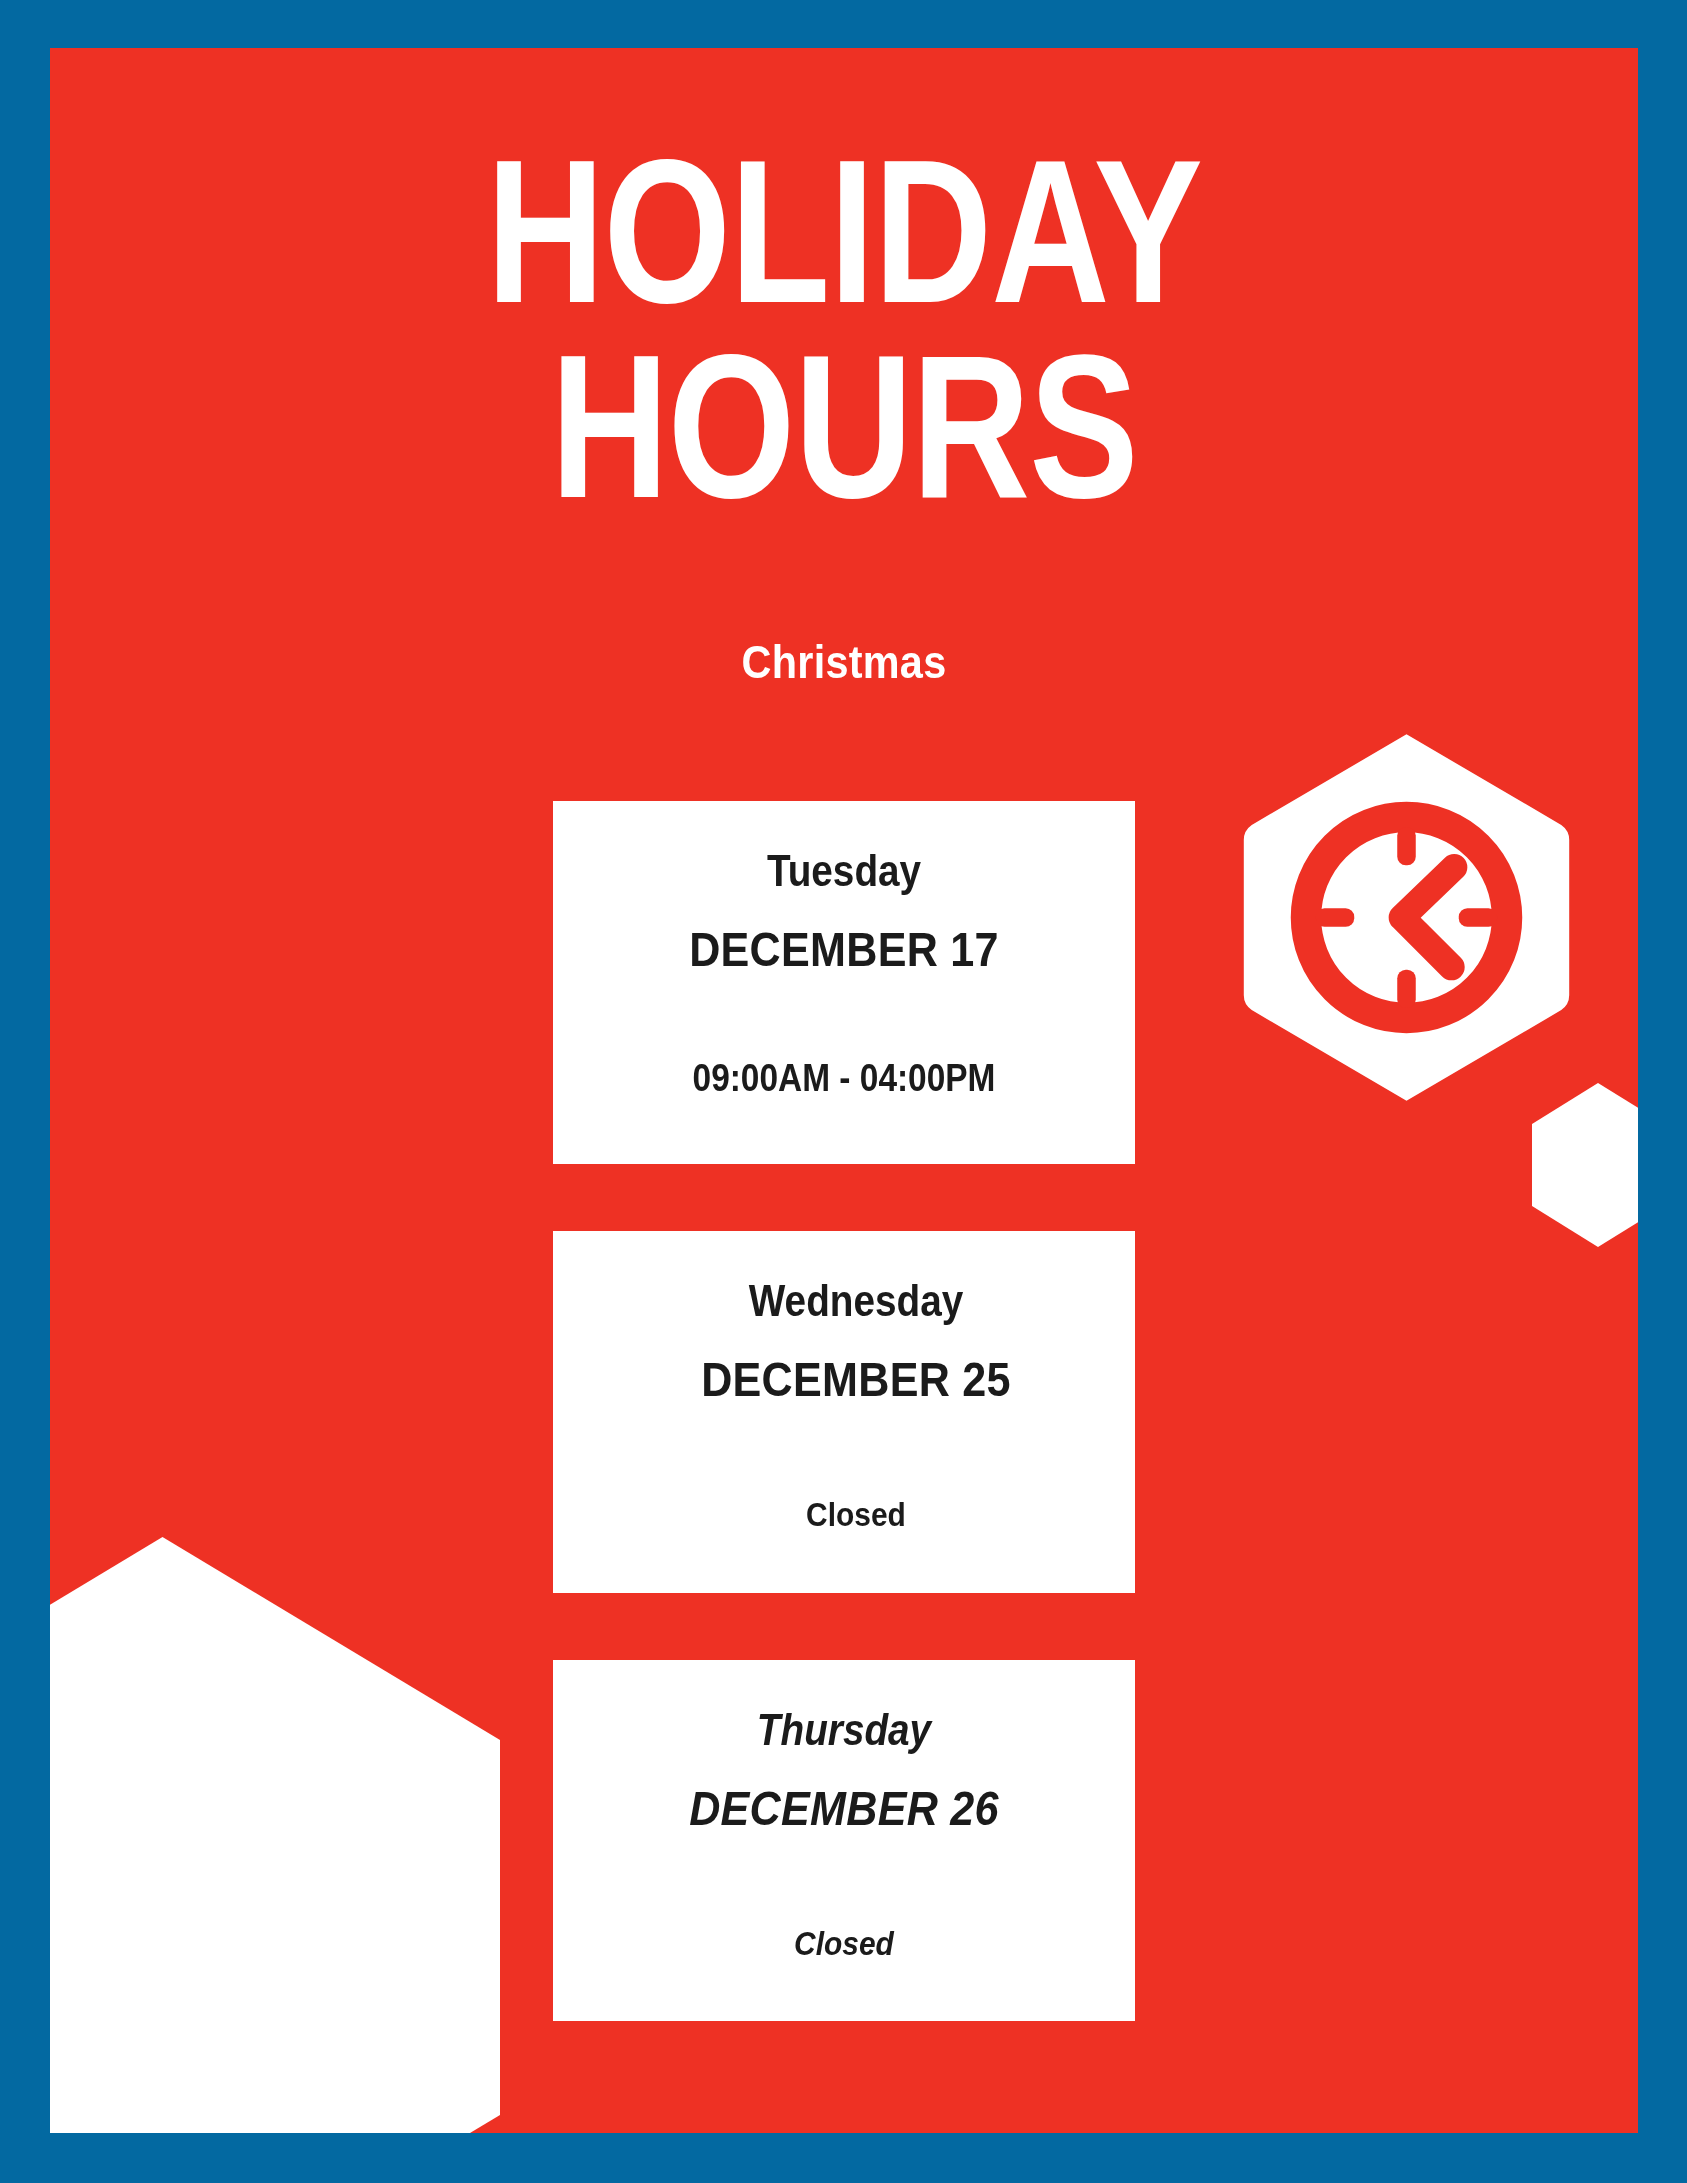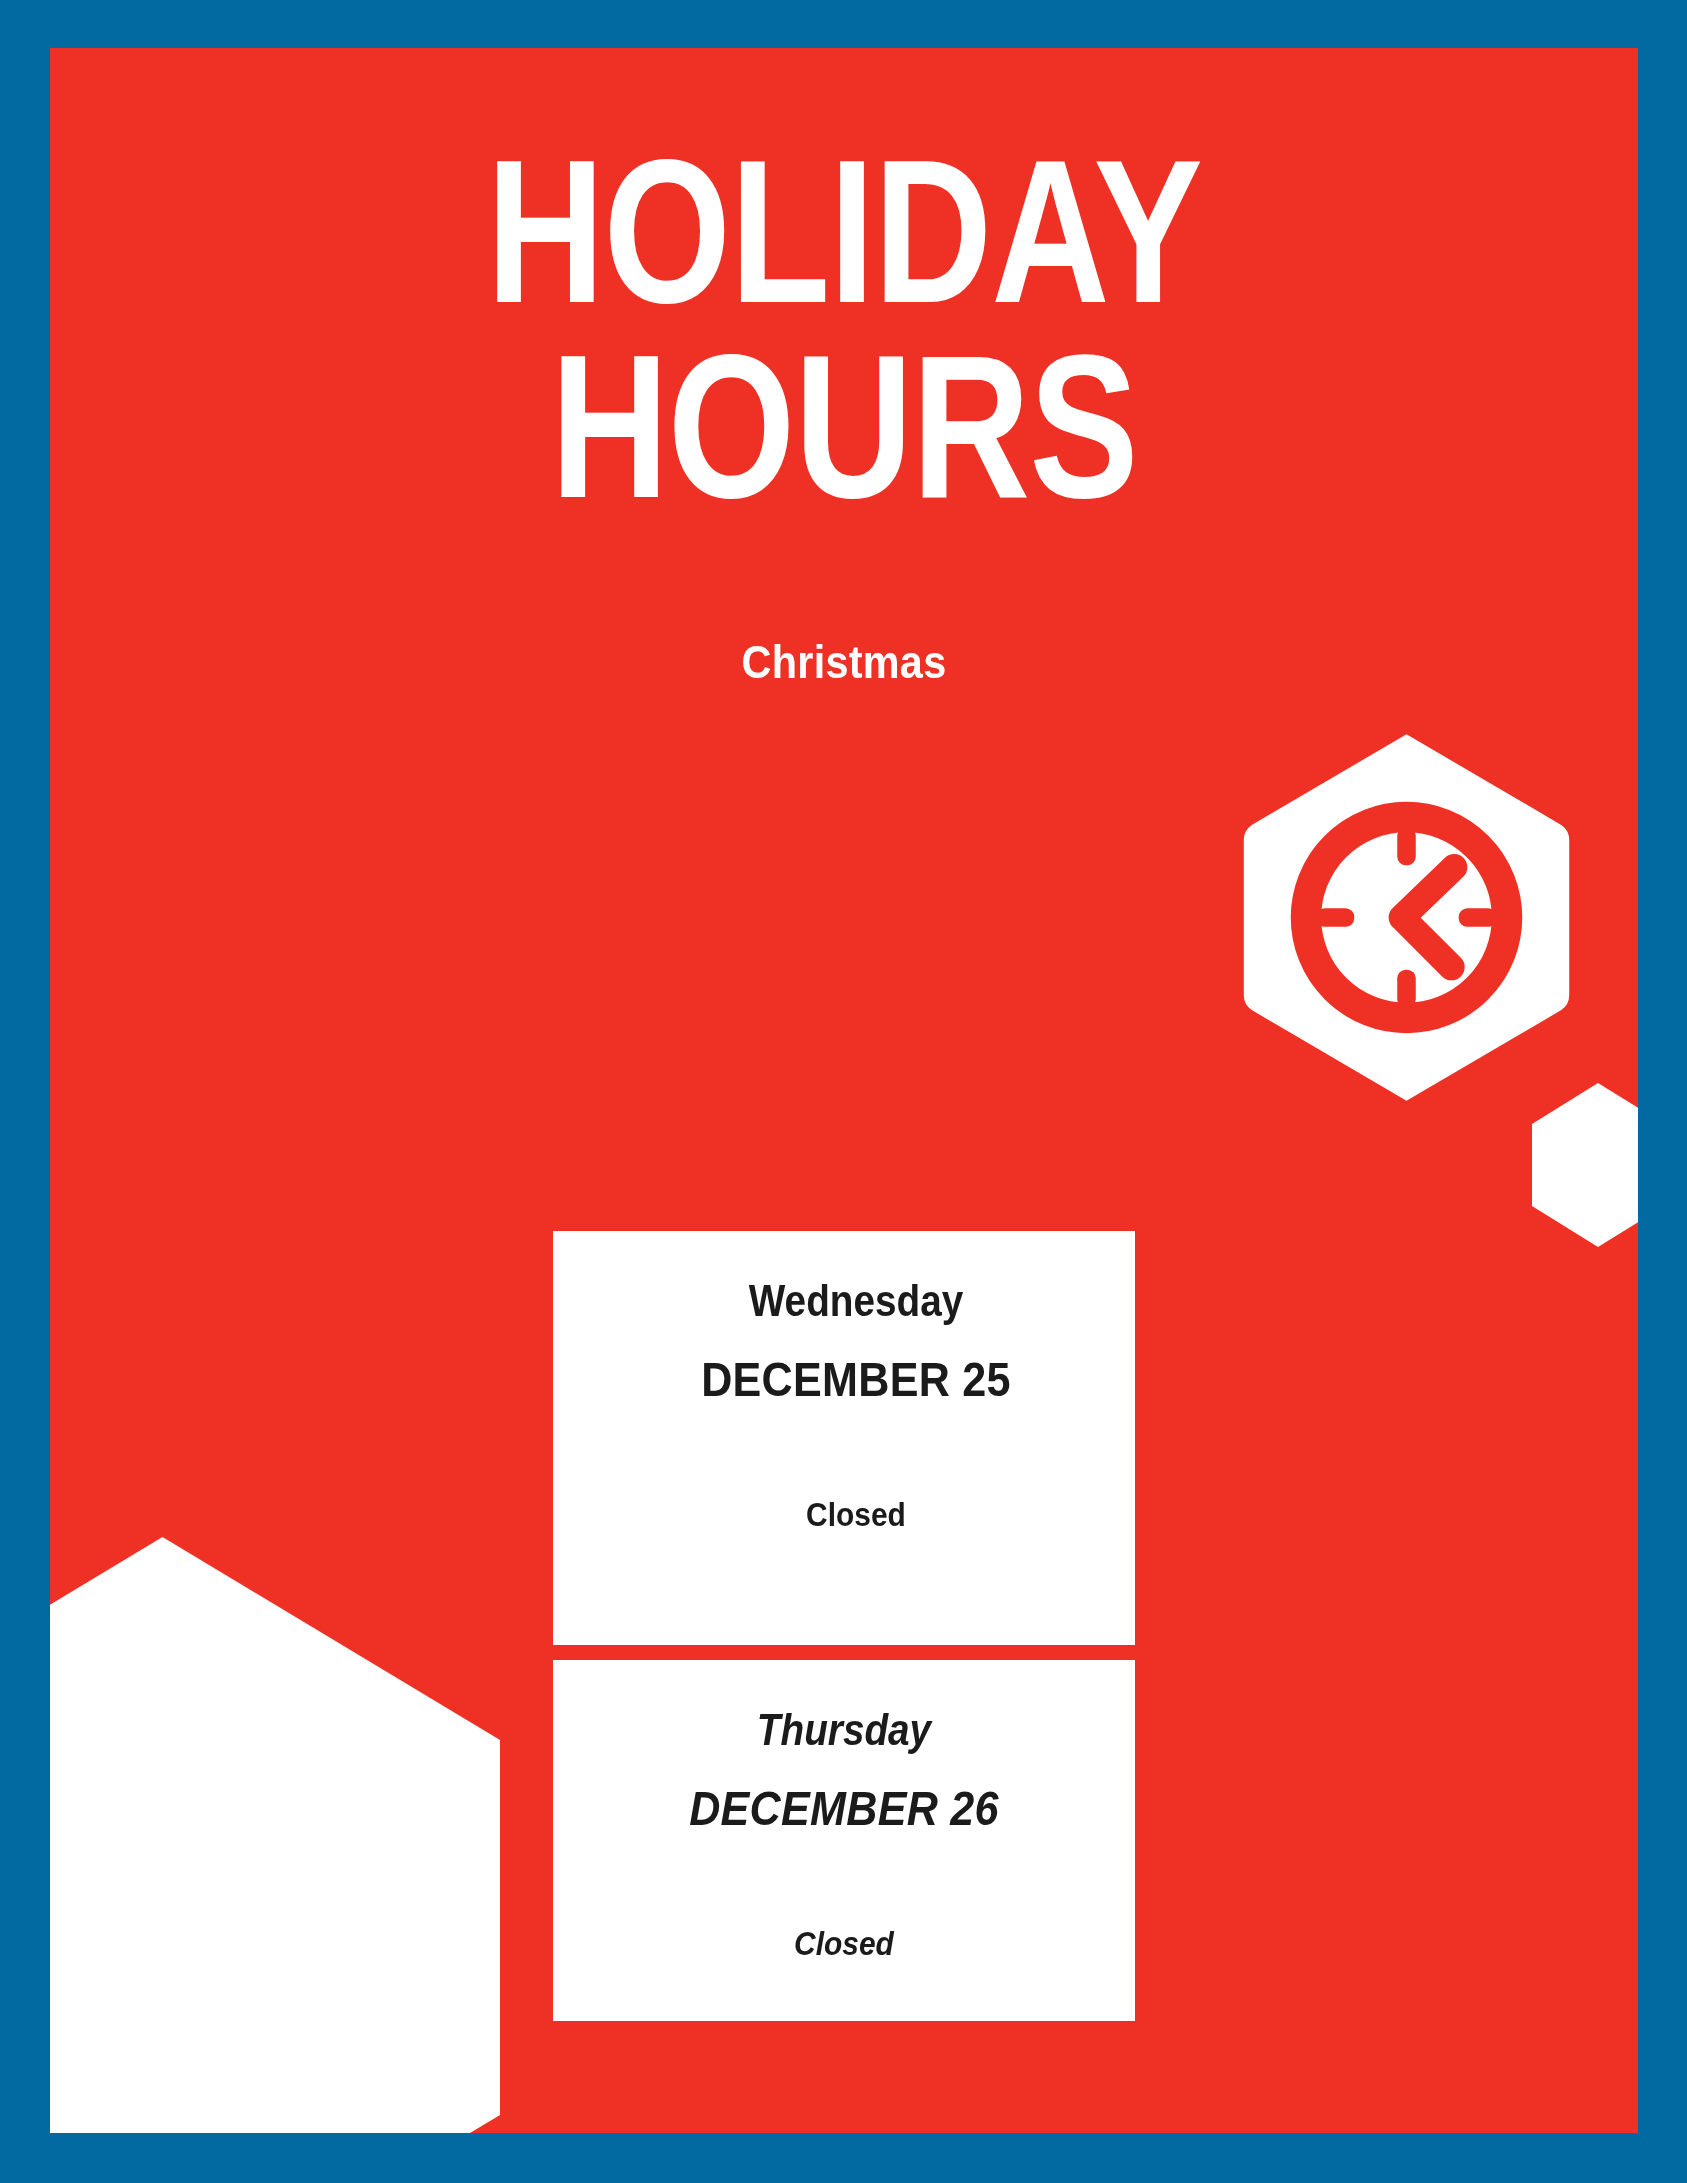--- a/index.html
+++ b/index.html
@@ -102,21 +102,21 @@
     background: #ffffff;
     box-sizing: border-box;
     text-align: center;
     color: #1b1b1b;
     padding: 0 16px;
     display: flex;
     flex-direction: column;
     justify-content: flex-start;
   }
   .card-1 { top: 753px; height: 363px; }   
-  .card-2 { top: 1183px; height: 414px; padding-left: 40px; }   
+  .card-2 { top: 1183px; height: 362px; padding-left: 40px; }   
   .card-3 { top: 1612px; height: 361px; font-style: italic; }   
 
   .card-day {
     font-size: 44px;
     font-weight: bold;
     line-height: 1;
     margin-top: 48px;
     transform: scaleX(0.88);
   }
   .card-date {
@@ -162,20 +162,25 @@
       </svg>
     </div>
 
     <div class="headline">
       <span class="line">HOLIDAY</span>
       <span class="line">HOURS</span>
     </div>
 
     <div class="subtitle">Christmas</div>
 
+    <div class="card card-1">
+      <div class="card-day">Tuesday</div>
+      <div class="card-date">DECEMBER 17</div>
+      <div class="card-hours">09:00AM - 04:00PM</div>
+    </div>
 
     <div class="card card-2">
       <div class="card-day">Wednesday</div>
       <div class="card-date">DECEMBER 25</div>
       <div class="card-hours closed">Closed</div>
     </div>
 
     <div class="card card-3">
       <div class="card-day">Thursday</div>
       <div class="card-date">DECEMBER 26</div>

